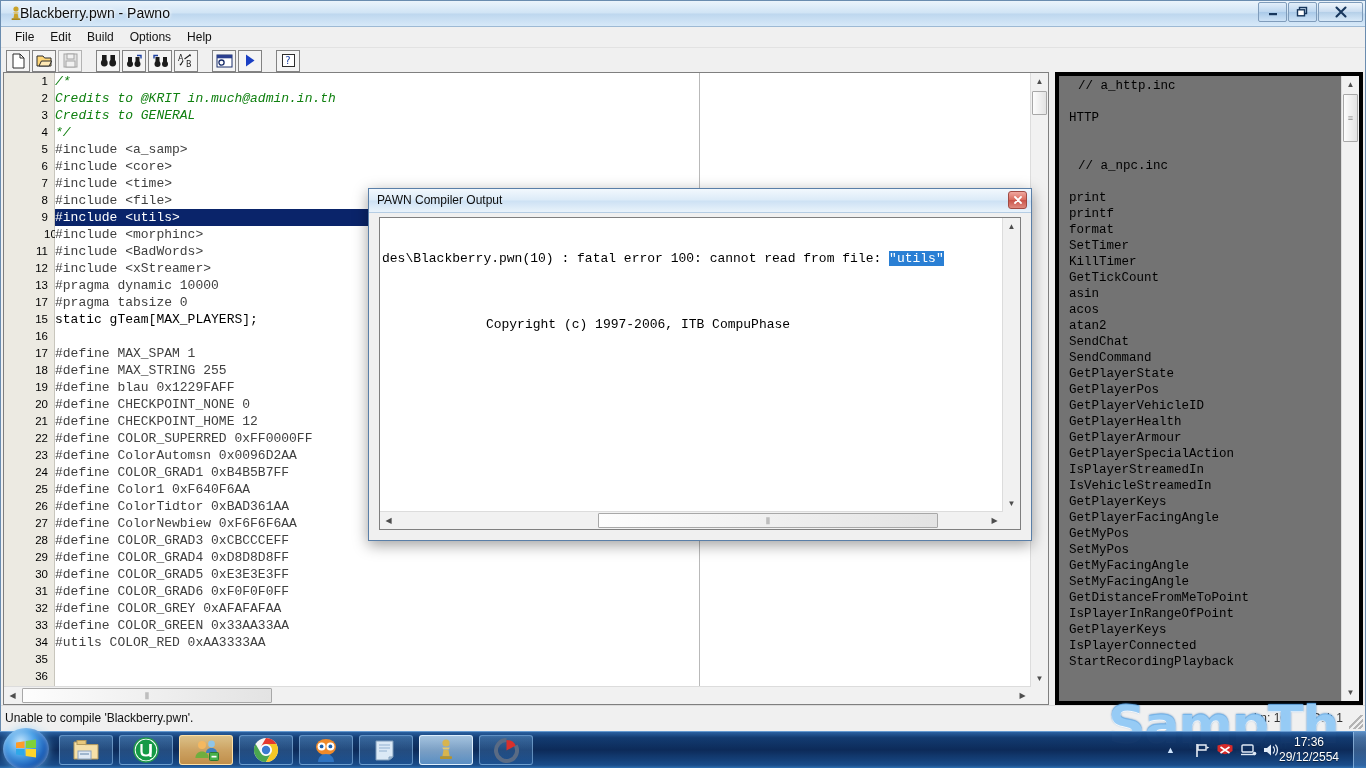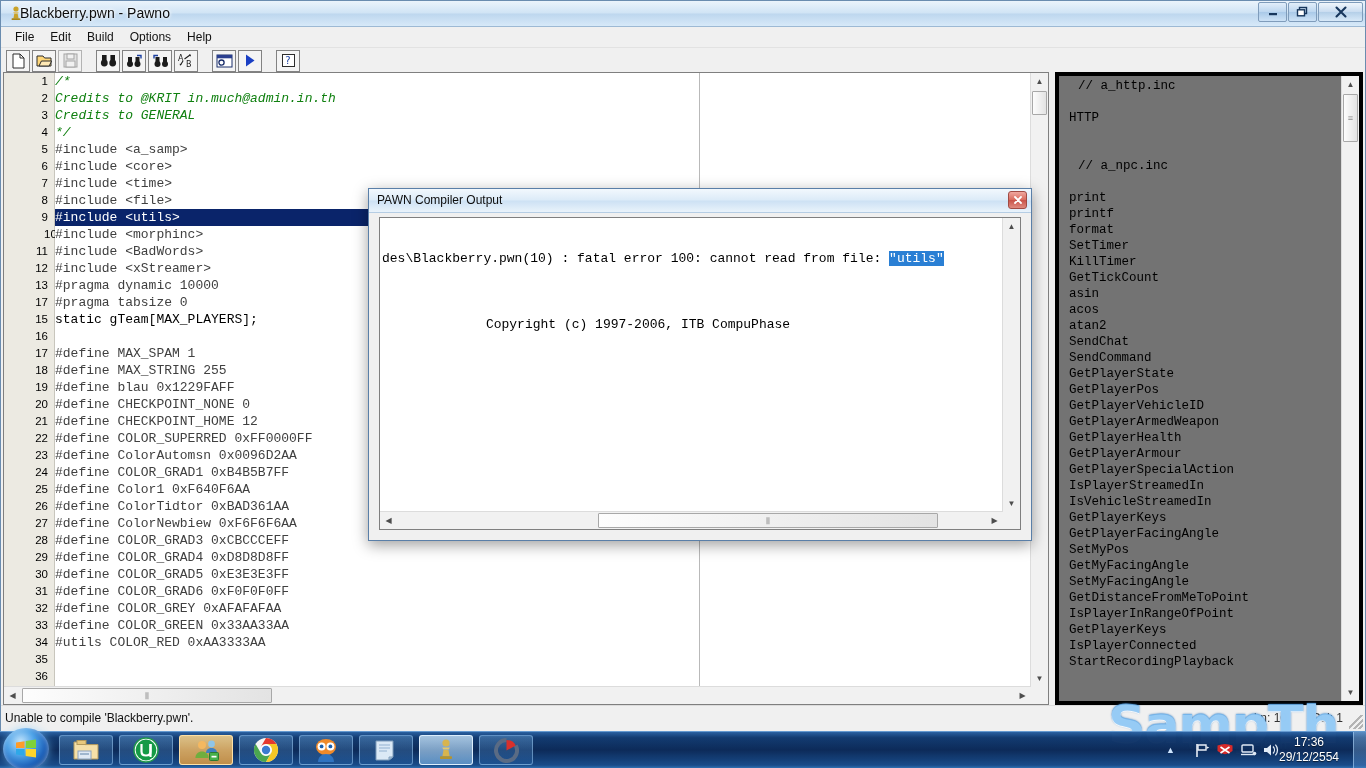--- a/index.html
+++ b/index.html
@@ -405,28 +405,28 @@
             <div class="fl">KillTimer</div>
             <div class="fl">GetTickCount</div>
             <div class="fl">asin</div>
             <div class="fl">acos</div>
             <div class="fl">atan2</div>
             <div class="fl">SendChat</div>
             <div class="fl">SendCommand</div>
             <div class="fl">GetPlayerState</div>
             <div class="fl">GetPlayerPos</div>
             <div class="fl">GetPlayerVehicleID</div>
-            <div class="fl">GetPlayerArmedWeapon</div>
             <div class="fl">GetPlayerHealth</div>
             <div class="fl">GetPlayerArmour</div>
             <div class="fl">GetPlayerSpecialAction</div>
             <div class="fl">IsPlayerStreamedIn</div>
             <div class="fl">IsVehicleStreamedIn</div>
             <div class="fl">GetPlayerKeys</div>
             <div class="fl">GetPlayerFacingAngle</div>
+            <div class="fl">GetMyPos</div>
             <div class="fl">SetMyPos</div>
             <div class="fl">GetMyFacingAngle</div>
             <div class="fl">SetMyFacingAngle</div>
             <div class="fl">GetDistanceFromMeToPoint</div>
             <div class="fl">IsPlayerInRangeOfPoint</div>
             <div class="fl">GetPlayerKeys</div>
             <div class="fl">IsPlayerConnected</div>
             <div class="fl">StartRecordingPlayback</div>
           </div>
         <div class="vsb" style="bottom:0;">

